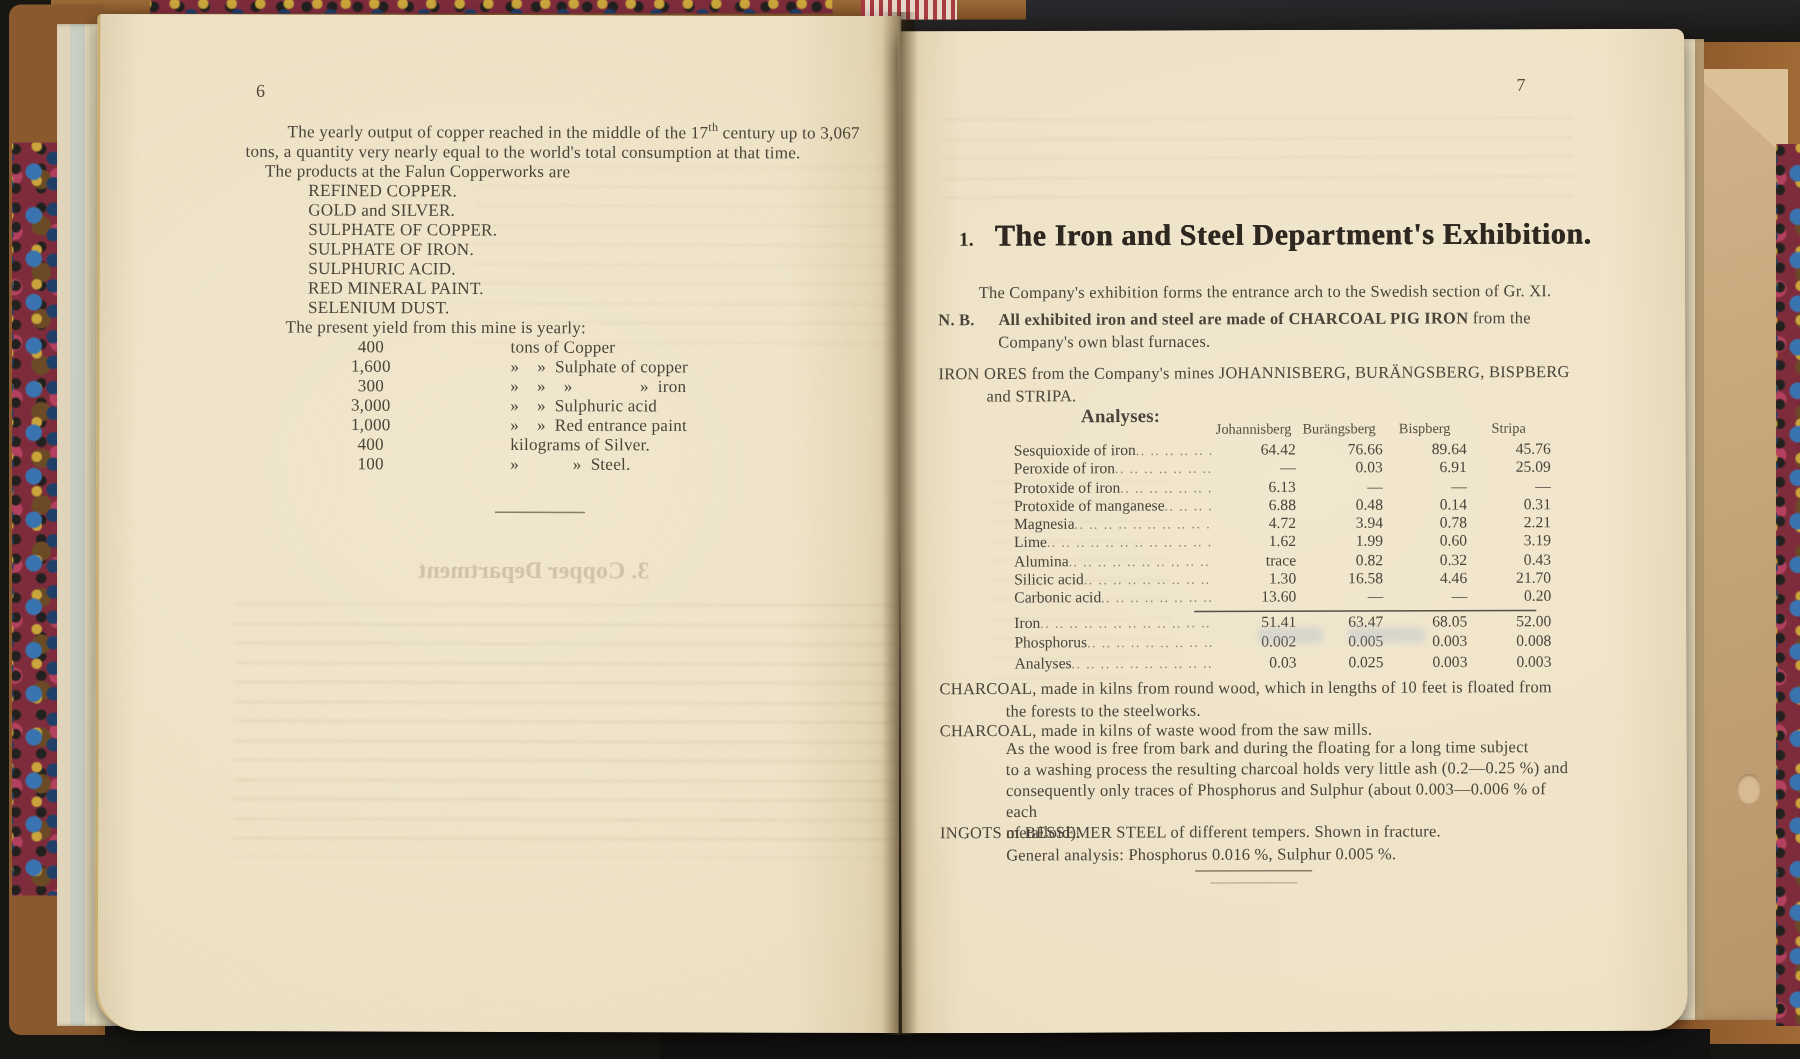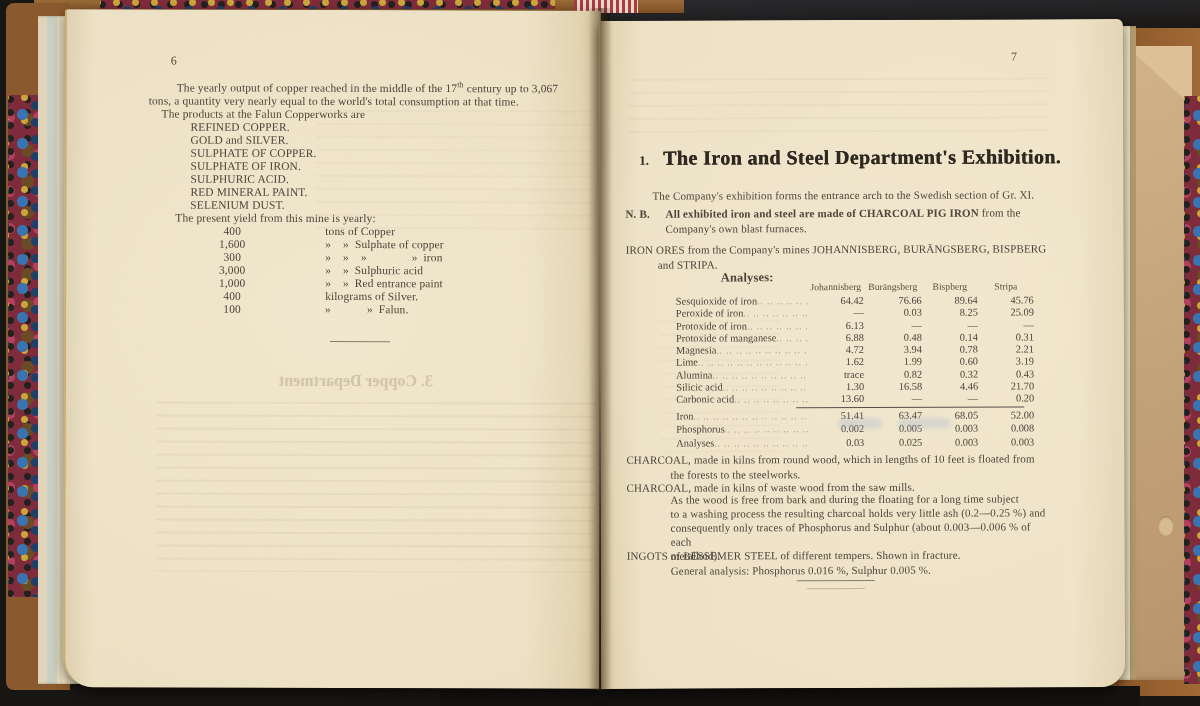--- a/index.html
+++ b/index.html
@@ -65,21 +65,21 @@
   
   .txt{color:#4b443a;letter-spacing:.15px;}
   .pagenum{font-size:12px;color:#55493c;}
   .bleed{pointer-events:none;opacity:.5;filter:blur(.7px);
     background:repeating-linear-gradient(to bottom,rgba(118,98,66,.14) 0 2px,rgba(0,0,0,0) 2px 13px);}
   .bleed-head{transform:scaleX(-1);color:rgba(110,90,60,.25);font-weight:700;font-size:16px;filter:blur(.5px);white-space:nowrap;}
   .rule{background:#877d6c;height:1px;}
   .rule2{background:rgba(135,125,108,.45);height:1px;}
 
   
-  .lp-body{left:82px;top:68px;width:444px;font-size:11.4px;line-height:13px;}
+  .lp-body{left:97px;top:68px;width:444px;font-size:11.4px;line-height:13px;}
   .lp-body .ind1{text-indent:28px;}
   .lp-body .line{display:block;}
   .products{margin-left:42px;}
   .prod-intro{margin-left:13px;}
   .yield-intro{margin-left:27px;}
   .y-row{display:block;}
   .y-amt{display:inline-block;width:168px;text-align:center;}
   .y-dsc{padding-left:9px;white-space:pre;}
 
   
@@ -146,21 +146,21 @@
           <span class="line">SELENIUM DUST.</span>
         </div>
       <span class="line yield-intro">The present yield from this mine is yearly:</span>
       <div id="yield-table">
           <span class="y-row"><span class="y-amt">400</span><span class="y-dsc">tons of Copper</span></span>
           <span class="y-row"><span class="y-amt">1,600</span><span class="y-dsc">»    »  Sulphate of copper</span></span>
           <span class="y-row"><span class="y-amt">300</span><span class="y-dsc">»    »    »               »  iron</span></span>
           <span class="y-row"><span class="y-amt">3,000</span><span class="y-dsc">»    »  Sulphuric acid</span></span>
           <span class="y-row"><span class="y-amt">1,000</span><span class="y-dsc">»    »  Red entrance paint</span></span>
           <span class="y-row"><span class="y-amt">400</span><span class="y-dsc">kilograms of Silver.</span></span>
-          <span class="y-row"><span class="y-amt">100</span><span class="y-dsc">»            »  Falun.</span></span>
+          <span class="y-row"><span class="y-amt">100</span><span class="y-dsc">»            »  Steel.</span></span>
         </div>
     </div>
 
     <div class="abs rule" style="left:264px;top:331px;width:60px;"></div>
 
     <div class="abs bleed-head" style="left:150px;top:362px;width:280px;text-align:center;">3. Copper Department</div>
     <div class="abs bleed" style="left:90px;top:392px;width:440px;height:170px;"></div>
     <div class="abs bleed" style="left:250px;top:100px;width:280px;height:120px;opacity:.32;"></div>
   </div>
 
@@ -209,21 +209,21 @@
             <span class="t-val v3">89.64</span>
             <span class="t-val v4">45.76</span>
           </div>
           <div class="t-row ">
             <span class="t-lbl">
               <span class="t-name">Peroxide of iron</span>
               <span class="t-leader"></span>
             </span>
             <span class="t-val v1">—</span>
             <span class="t-val v2">0.03</span>
-            <span class="t-val v3">8.25</span>
+            <span class="t-val v3">6.91</span>
             <span class="t-val v4">25.09</span>
           </div>
           <div class="t-row ">
             <span class="t-lbl">
               <span class="t-name">Protoxide of iron</span>
               <span class="t-leader"></span>
             </span>
             <span class="t-val v1">6.13</span>
             <span class="t-val v2">—</span>
             <span class="t-val v3">—</span>

